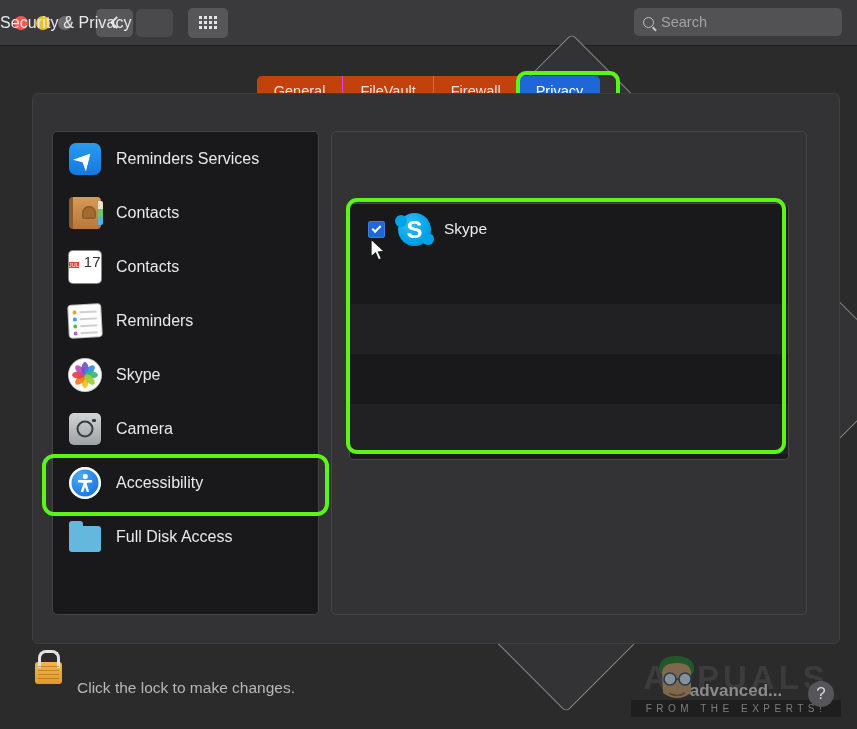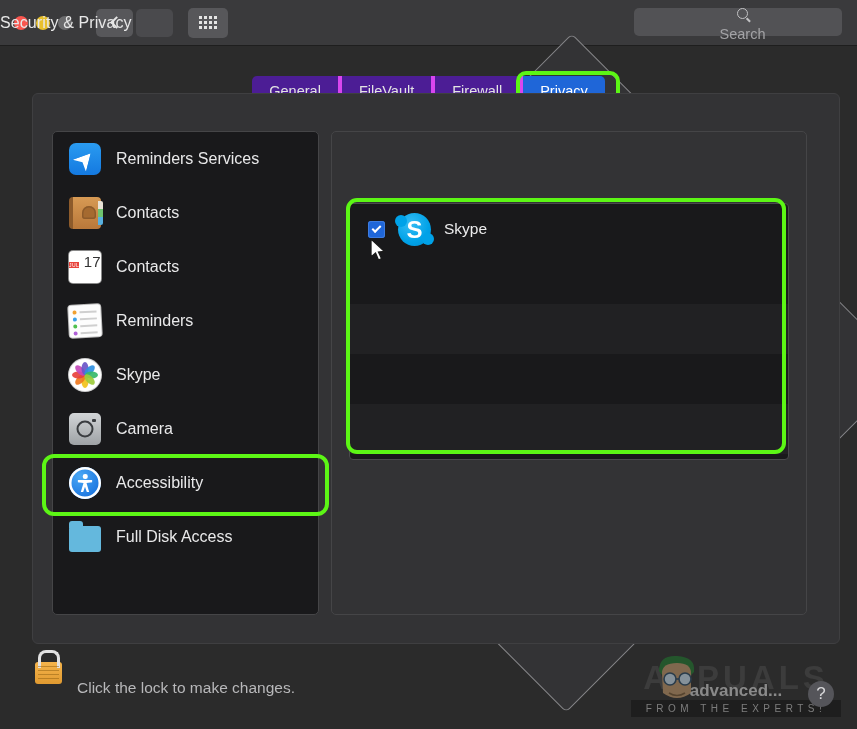--- a/index.html
+++ b/index.html
@@ -46,35 +46,35 @@
   .wintitle {
     position: absolute; left: 0; right: 0; text-align: left;
     color: #e8e8e8; font-size: 16px; letter-spacing: .1px;
     pointer-events: none;
   }
 
   .searchfield {
     position: absolute; right: 15px; top: 8px;
     width: 208px; height: 28px; border-radius: 5px;
     background: #525255;
-    display: flex; align-items: center; padding-left: 9px; gap: 7px; flex-direction: column;
+    display: flex; align-items: center; padding-left: 9px; gap: 7px;
   }
   .mag { width: 11px; height: 11px; border: 1.6px solid #c2c2c4; border-radius: 50%; position: relative; flex: none; }
   .mag::after { content: ""; position: absolute; right: -4px; bottom: -3px; width: 5px; height: 1.6px; background: #c2c2c4; transform: rotate(45deg); }
   .searchph { color: #a3a3a6; font-size: 14.5px; }
 
   
   .tabbar {
     position: absolute; top: 76px; left: 0; width: 857px;
     display: flex; justify-content: center;
   }
   .tabs { display: flex; border-radius: 5px; overflow: hidden; }
   .tab {
     padding: 6px 17px 7px; font-size: 14.5px; color: #e3e3e3;
-    background: #4c1d95; border-right: 4px solid #d946ef;
+    background: #c2410c; border-right: 1px solid #d946ef;
     line-height: 18px;
   }
   .tab:last-child { border-right: none; }
   .tab.active { background: #1f66d8; color: #ffffff; }
 
   
   .annot-privacy {
     position: absolute; left: 516px; top: 71px; width: 104px; height: 44px;
     border: 4px solid #5cf615; border-radius: 10px; pointer-events: none;
   }

